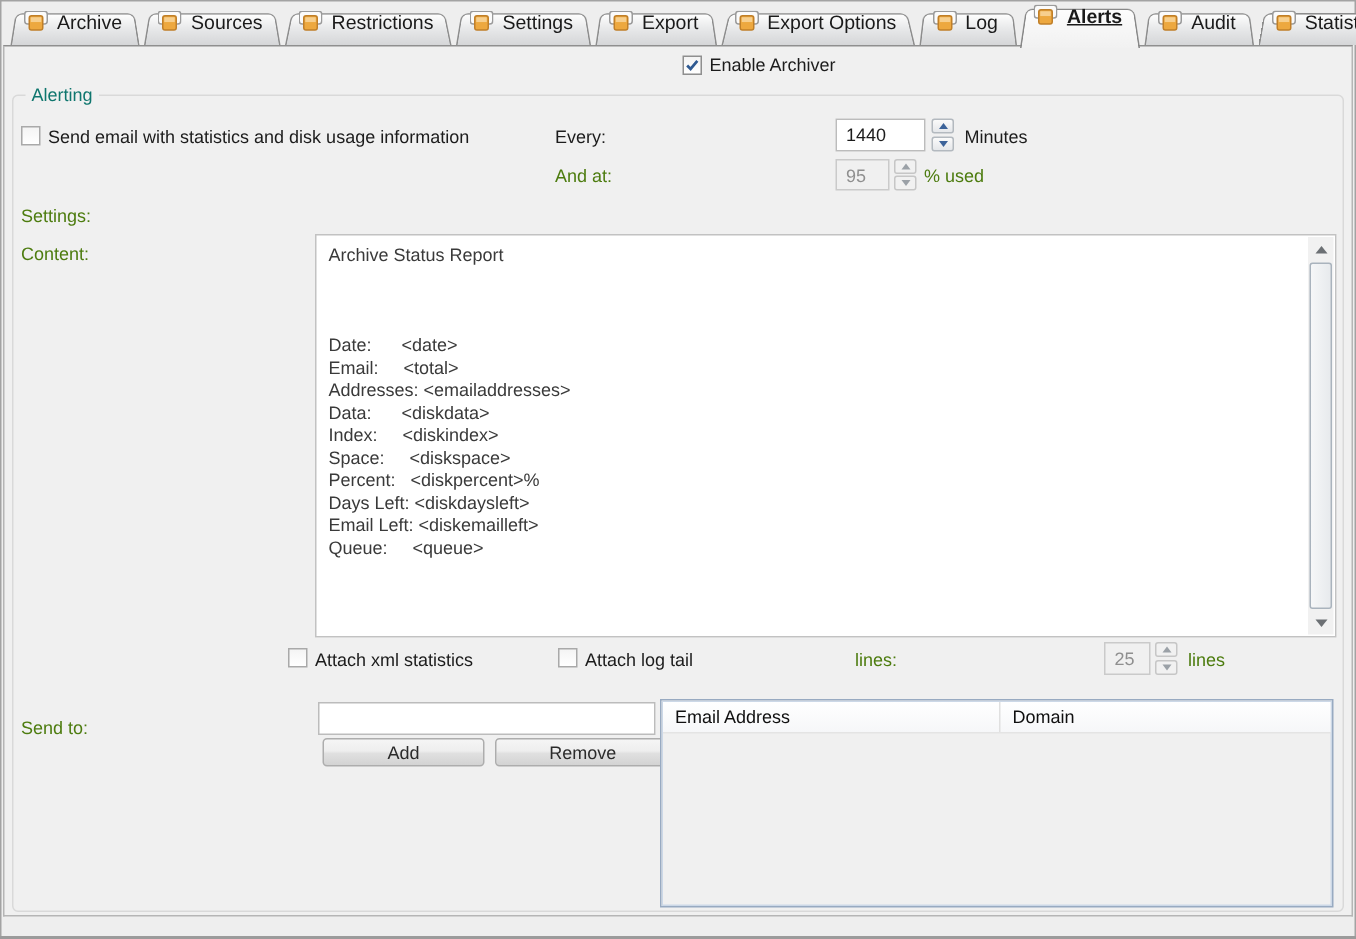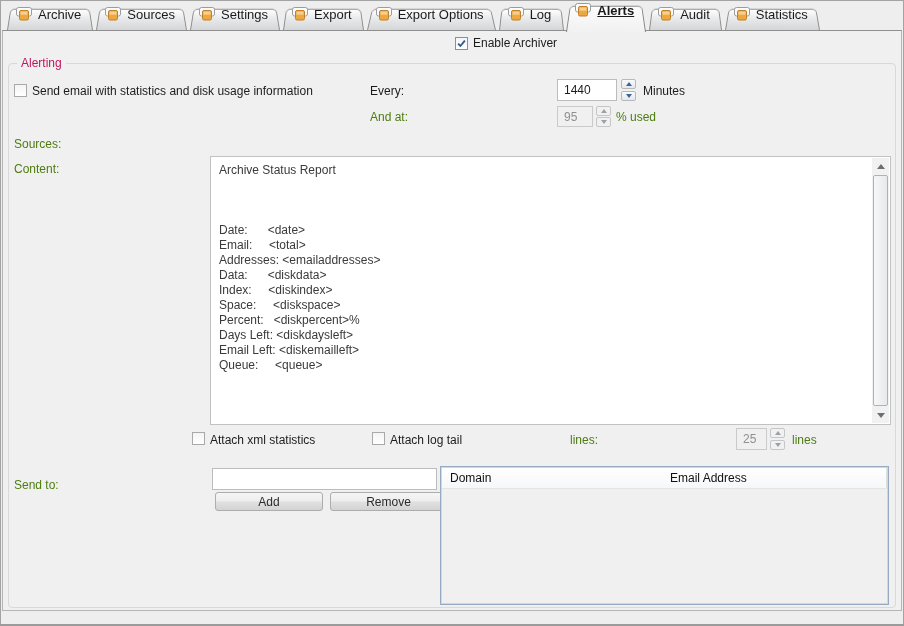--- a/index.html
+++ b/index.html
@@ -34,21 +34,21 @@
     position:absolute; left:2px; top:30px; width:900px; height:581px;
     background:#f0f0f0; border:1px solid #b5b5b5; border-top-color:#8f8f8f; z-index:1;
   }
   .abs { position:absolute; z-index:2; }
 
   .lbl { font-size:12px; line-height:14px; color:#1c1c1c; white-space:nowrap; }
   .lbl.dis { color:#4d7c0f; }
 
   
   .groupbox { left:8px; top:63px; width:888px; height:545px; border:1px solid #d9d9d9; border-radius:4px; }
-  .grouplabel { left:17px; top:56px; background:#f0f0f0; padding:0 4px; font-size:12px; color:#be185d; }
+  .grouplabel { left:17px; top:56px; background:#f0f0f0; padding:0 4px; font-size:12px; color:#0f766e; }
 
   
   .cb {
     width:13px; height:13px; background:linear-gradient(#f4f4f4,#ffffff);
     border:1px solid #a9a9a9; display:inline-flex; align-items:center; justify-content:center;
   }
   .cb.checked { border-color:#8f8f8f; }
   .cb svg { display:block; }
 
   
@@ -139,20 +139,30 @@
       <span>Sources</span>
     </div>
     <div class="tab">
       <span class="tabicon">
           <svg width="16" height="14" viewBox="0 0 16 14">
             <rect x="0.5" y="0.5" width="15" height="8.5" rx="2" fill="#fbfbfb" stroke="#9b9b9b"></rect>
             <rect x="3.5" y="3.5" width="9" height="9.5" rx="1.5" fill="#eda83f" stroke="#c07f28"></rect>
             <rect x="4.5" y="4.5" width="7" height="3.2" fill="#f7cf8e"></rect>
           </svg>
         </span>
+      <span>Restrictions</span>
+    </div>
+    <div class="tab">
+      <span class="tabicon">
+          <svg width="16" height="14" viewBox="0 0 16 14">
+            <rect x="0.5" y="0.5" width="15" height="8.5" rx="2" fill="#fbfbfb" stroke="#9b9b9b"></rect>
+            <rect x="3.5" y="3.5" width="9" height="9.5" rx="1.5" fill="#eda83f" stroke="#c07f28"></rect>
+            <rect x="4.5" y="4.5" width="7" height="3.2" fill="#f7cf8e"></rect>
+          </svg>
+        </span>
       <span>Settings</span>
     </div>
     <div class="tab">
       <span class="tabicon">
           <svg width="16" height="14" viewBox="0 0 16 14">
             <rect x="0.5" y="0.5" width="15" height="8.5" rx="2" fill="#fbfbfb" stroke="#9b9b9b"></rect>
             <rect x="3.5" y="3.5" width="9" height="9.5" rx="1.5" fill="#eda83f" stroke="#c07f28"></rect>
             <rect x="4.5" y="4.5" width="7" height="3.2" fill="#f7cf8e"></rect>
           </svg>
         </span>
@@ -244,21 +254,21 @@
   <div class="abs spin h21 dis" style="left:596px; top:106px;">
     <span class="spin-btn">
         <i class="tri-up"></i>
       </span>
     <span class="spin-btn">
         <i class="tri-down"></i>
       </span>
   </div>
   <span class="abs lbl dis" style="left:616px; top:110px;">% used</span>
 
-  <span class="abs lbl dis" style="left:14px; top:137px;">Sources:</span>
+  <span class="abs lbl dis" style="left:14px; top:137px;">Settings:</span>
 
   <span class="abs lbl dis" style="left:14px; top:162px;">Content:</span>
   <div class="abs content-box">
     <div class="content-text">Archive Status Report
 
 
 
 Date:      &lt;date&gt;
 Email:     &lt;total&gt;
 Addresses: &lt;emailaddresses&gt;
@@ -296,20 +306,20 @@
   </div>
   <span class="abs lbl dis" style="left:792px; top:433px;">lines</span>
 
   <span class="abs lbl dis" style="left:14px; top:478px;">Send to:</span>
   <input class="abs txt" style="left: 212px; top: 468px; width: 225px; height: 22px;" value="">
   <div class="abs btn" style="left:215px; top:492px; width:108px; height:19px;">Add</div>
   <div class="abs btn" style="left:330px; top:492px; width:117px; height:19px;">Remove</div>
 
   <div class="abs recips">
     <div class="thead">
+      <div class="th th-email">Email Address</div>
       <div class="th th-domain">Domain</div>
-      <div class="th th-email">Email Address</div>
     </div>
     <div class="tbody"></div>
   </div>
 
   <div class="bottom-edge"></div>
 </div>
 
 </body></html>

